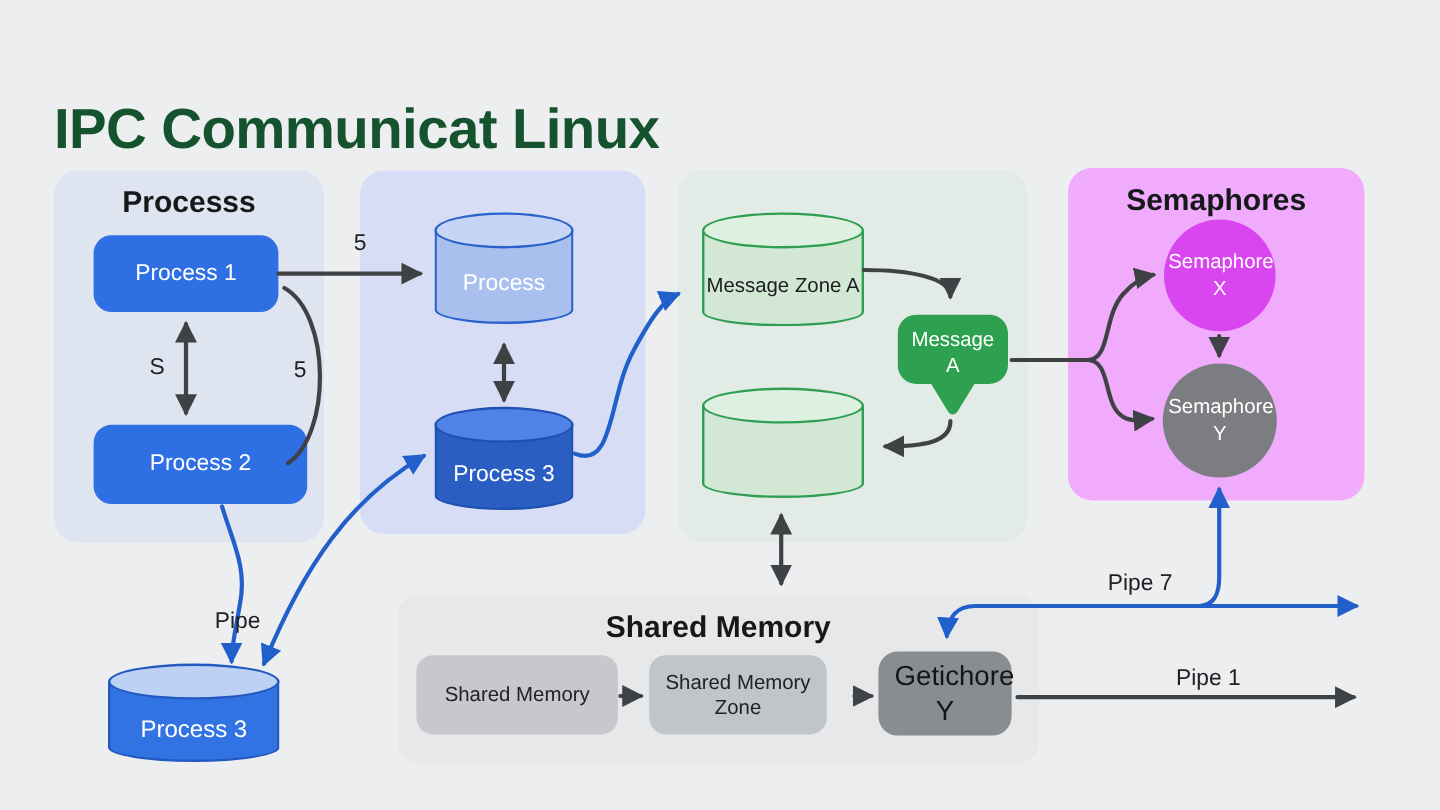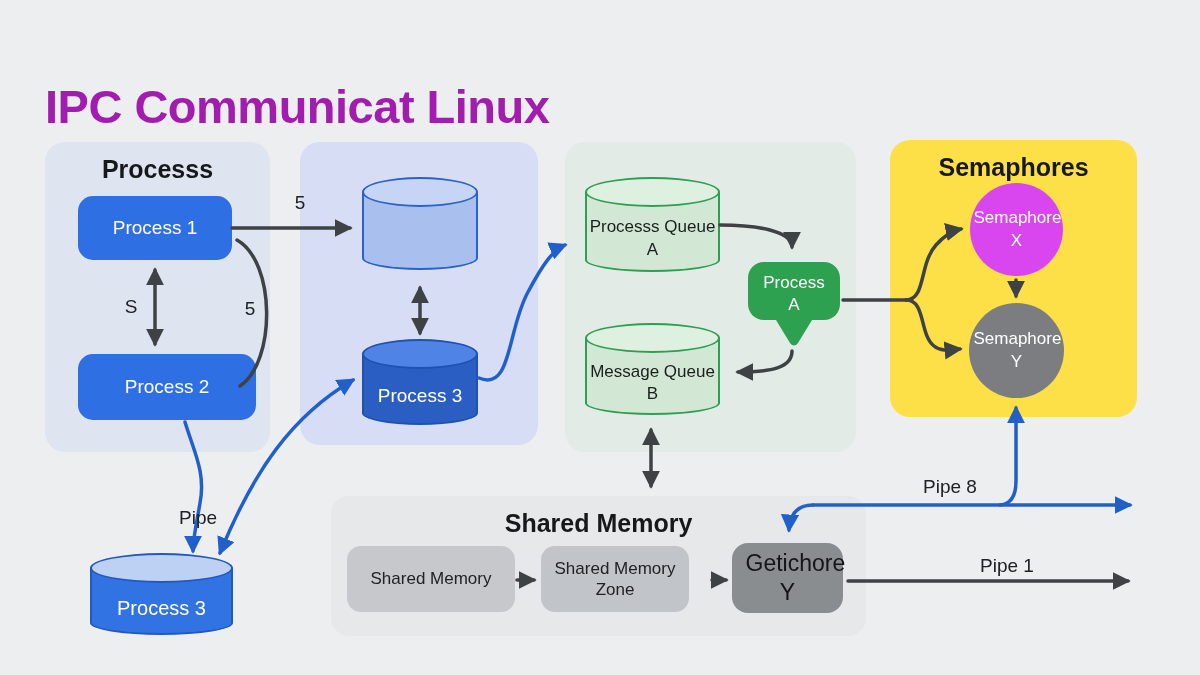--- a/index.html
+++ b/index.html
@@ -6,29 +6,29 @@
   body {
     width:1200px; height:675px; position:relative; overflow:hidden;
     background:#edeef0;
     font-family:"Liberation Sans", sans-serif;
     color:#1c1d1f;
   }
 
   
   .page-title {
     position:absolute; left:45px; top:48px;
-    font-size:47px; font-weight:700; letter-spacing:-0.5px; color:#a21caf;
+    font-size:47px; font-weight:700; letter-spacing:-0.5px; color:#14532d;
   }
 
   
   .panel { position:absolute; border-radius:20px; }
   .panel-processes  { left:45px;  top:142px; width:225px; height:310px; background:#dfe4f1; }
   .panel-middle     { left:300px; top:142px; width:238px; height:303px; background:#d6ddf4; }
   .panel-queues     { left:565px; top:142px; width:291px; height:310px; background:#e2ebe6; }
-  .panel-semaphores { left:890px; top:140px; width:247px; height:277px; background:#fde047; }
+  .panel-semaphores { left:890px; top:140px; width:247px; height:277px; background:#f0abfc; }
   .panel-shared     { left:331px; top:496px; width:535px; height:140px; background:#e7e8ea; border-radius:18px; }
   .panel-title {
     position:absolute; left:0; right:0; top:13px; text-align:center;
     font-size:25px; font-weight:600; color:#17181a;
   }
 
   
   .node-box {
     position:absolute; border-radius:15px;
     display:flex; align-items:center; justify-content:center; text-align:center;
@@ -135,52 +135,52 @@
 <div class="node-box box-sm2">
   <span class="wrap">Shared Memory Zone</span>
 </div>
 <div class="node-box box-sm3">
   <span class="wrap">Getichore Y</span>
 </div>
 
 <div class="cyl cyl-process blue-light">
   <div class="cyl-body"></div>
   <div class="cyl-top"></div>
+  <div class="cyl-label">Process</div>
 </div>
 
 <div class="cyl cyl-process3 blue-dark">
   <div class="cyl-body"></div>
   <div class="cyl-top"></div>
   <div class="cyl-label">Process 3</div>
 </div>
 
 <div class="cyl cyl-mqa green">
   <div class="cyl-body"></div>
   <div class="cyl-top"></div>
-  <div class="cyl-label">Processs Queue A</div>
+  <div class="cyl-label">Message Zone A</div>
 </div>
 
 <div class="cyl cyl-mqb green">
   <div class="cyl-body"></div>
   <div class="cyl-top"></div>
-  <div class="cyl-label">Message Queue B</div>
 </div>
 
 <div class="cyl cyl-proc3b blue-mid">
   <div class="cyl-body"></div>
   <div class="cyl-top"></div>
   <div class="cyl-label">Process 3</div>
 </div>
 
 <div class="shield">
   <svg width="92" height="86" viewBox="0 0 92 86">
     <path d="M16 0 H76 C85 0 92 7 92 16 V42 C92 51 85 58 76 58 H64 L50 81 C48 84.2 44 84.2 42 81 L28 58 H16 C7 58 0 51 0 42 V16 C0 7 7 0 16 0 Z" fill="#2ea150"></path>
   </svg>
   <div class="shield-label">
-    <span class="wrap">Process A</span>
+    <span class="wrap">Message A</span>
   </div>
 </div>
 
 <div class="circle sem-x">
   <span class="wrap">Semaphore X</span>
 </div>
 <div class="circle sem-y">
   <span class="wrap">Semaphore Y</span>
 </div>
 
@@ -216,16 +216,16 @@
     <path d="M1000 505 C1012 504 1016 495 1016 481 L1016 408" marker-end="url(#mB)"></path>
     <path d="M185 422 C194 452 206 473 200 503 C196 527 193 538 193 551" marker-end="url(#mB)"></path>
     <path d="M220 553 C254 470 292 416 353 380" marker-start="url(#mB)" marker-end="url(#mB)"></path>
   </g>
 </svg>
 
 <div class="edge-label lbl-five-top">5</div>
 <div class="edge-label lbl-s-left">S</div>
 <div class="edge-label lbl-five-right">5</div>
 <div class="edge-label lbl-pipe">Pipe</div>
-<div class="edge-label lbl-pipe1">Pipe 8</div>
+<div class="edge-label lbl-pipe1">Pipe 7</div>
 <div class="edge-label lbl-pipe2">Pipe 1</div>
 
 <h1 class="page-title">IPC Communicat Linux</h1>
 
 </body></html>

